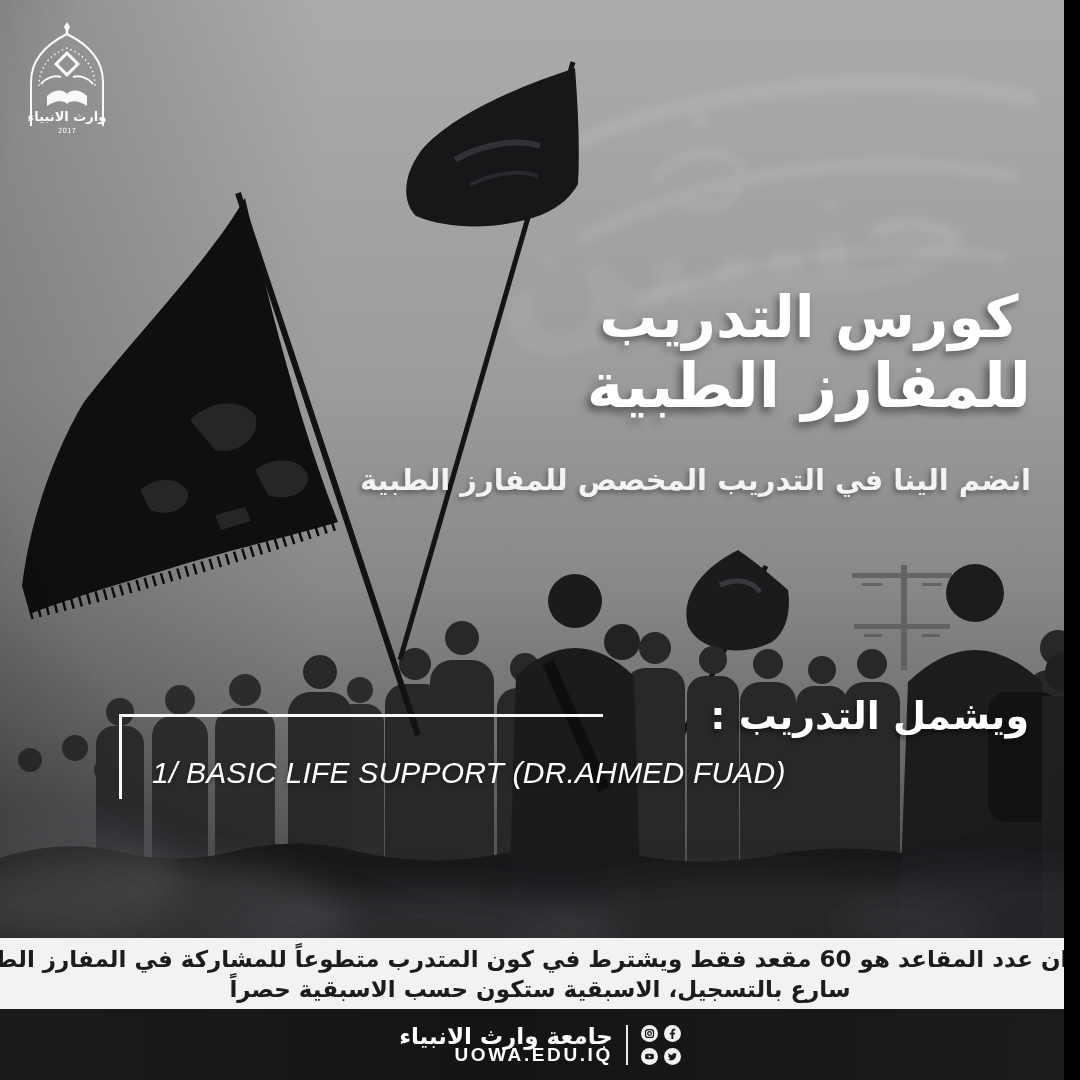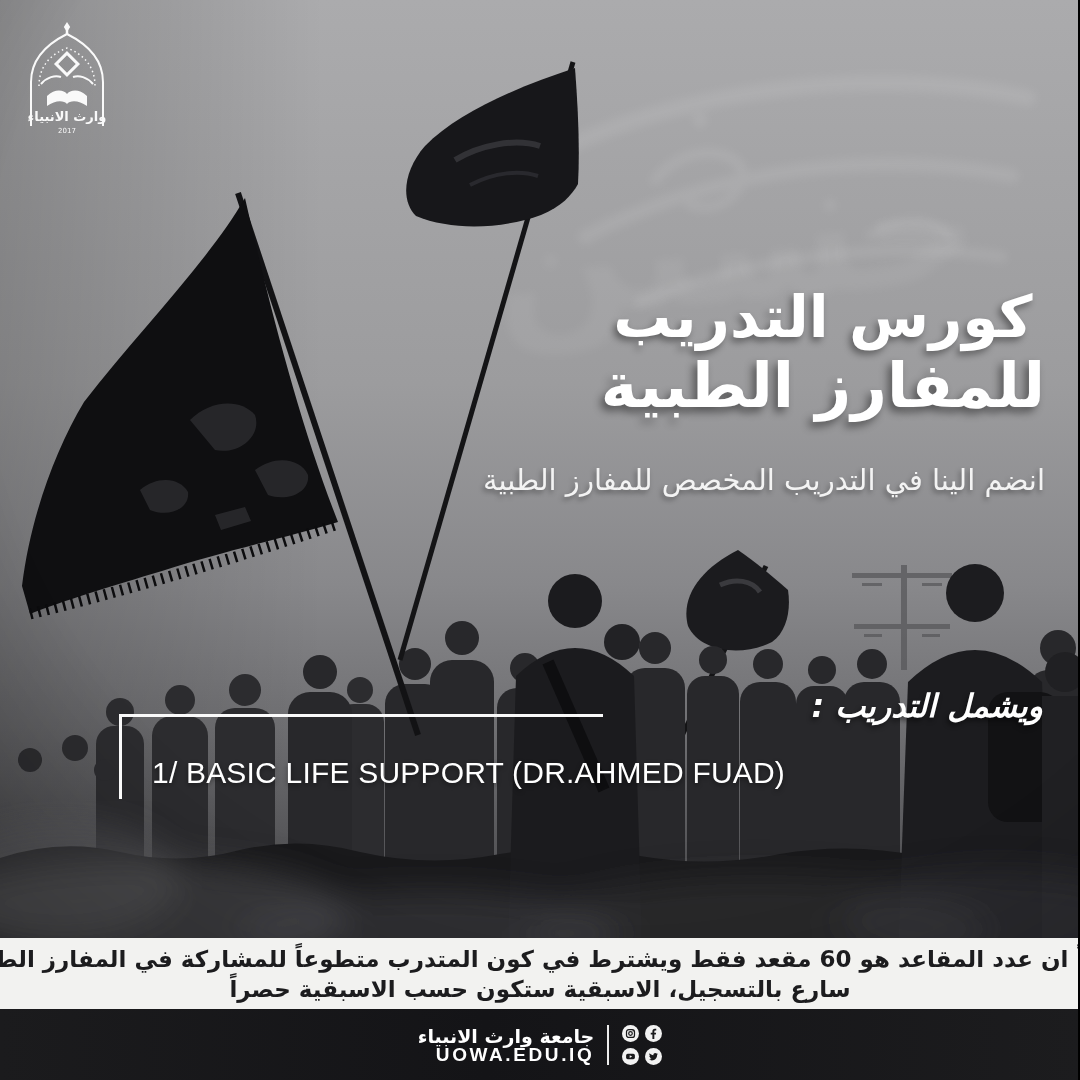--- a/index.html
+++ b/index.html
@@ -1,58 +1,58 @@
 <!DOCTYPE html>
 <html lang="ar"><head>
 <meta charset="utf-8">
 <style>
   html,body{margin:0;padding:0;background:#000;}
   .canvas{position:relative;width:1064px;height:1080px;overflow:hidden;
-          font-family:"DejaVu Sans",sans-serif;background:#8e8e91;padding-left:14px;}
+          font-family:"DejaVu Sans",sans-serif;background:#8e8e91;}
   .canvas svg.bg{position:absolute;left:0;top:0;}
 
   
   .logo{position:absolute;left:20px;top:22px;width:94px;height:114px;opacity:.95;}
 
   
   .title{position:absolute;top:284px;right:33px;direction:rtl;text-align:center;color:#ffffff;}
   .title .l1{font-size:58px;font-weight:700;line-height:1.15;
              text-shadow:-3px 4px 7px rgba(0,0,0,.40);}
   .title .l2{font-size:62px;font-weight:800;line-height:1.08;margin-top:2px;
              text-shadow:-4px 5px 8px rgba(0,0,0,.45);}
 
   .subtitle{position:absolute;top:462px;right:33px;direction:rtl;text-align:right;
-            color:#f3f3f3;font-size:29px;font-weight:400;line-height:1.26;
+            color:#f3f3f3;font-size:29px;font-weight:700;line-height:1.26;
             text-shadow:-2px 3px 5px rgba(0,0,0,.35);}
 
   
   .midinfo{position:absolute;top:681px;right:35px;direction:rtl;text-align:right;color:#ffffff;
            text-shadow:-2px 3px 5px rgba(0,0,0,.45);}
   .midinfo .m1{font-size:36px;font-weight:700;line-height:1.18;}
-  .midinfo .m2{font-size:32px;font-weight:700;line-height:1.22;margin-top:6px;font-style:italic;}
+  .midinfo .m2{font-size:38px;font-weight:700;line-height:1.22;margin-top:12px;}
 
   .bracket{position:absolute;left:119px;top:714px;width:481px;height:82px;
            border-top:3px solid #fafafa;border-left:3px solid #fafafa;}
 
   .courses{position:absolute;left:152px;top:755px;color:#ffffff;
            font-family:"Liberation Sans",sans-serif;font-size:30px;line-height:35px;
-           letter-spacing:.2px;text-shadow:0 2px 5px rgba(0,0,0,.45);}
+           letter-spacing:.2px;text-shadow:0 2px 5px rgba(0,0,0,.45);font-style:italic;}
 
   
   .notice{position:absolute;left:0;top:938px;width:1080px;height:71px;background:#f2f2f0;
           display:flex;flex-direction:column;justify-content:center;align-items:center;
           direction:rtl;color:#1c1c1e;}
   .notice .n1,.notice .n2{font-size:23px;font-weight:700;line-height:30px;white-space:nowrap;}
 
   
   .footer{position:absolute;left:0;top:1009px;width:1080px;height:71px;
           background:linear-gradient(90deg,#1b1b1d,#141417 45%,#1c1c1e);
           display:flex;align-items:center;justify-content:center;gap:13px;}
   .ftext{direction:rtl;text-align:right;color:#fff;}
-  .ft-name{font-size:19px;font-weight:700;line-height:20px;}
+  .ft-name{font-size:23px;font-weight:700;line-height:20px;}
   .ft-site{font-family:"Liberation Sans",sans-serif;direction:ltr;font-size:19px;
            font-weight:700;letter-spacing:2.6px;line-height:18px;}
   .fdivider{width:2px;height:40px;background:#ececec;}
   .social{display:grid;grid-template-columns:17px 17px;grid-gap:6px 6px;}
   .sicon{width:17px;height:17px;border-radius:50%;background:#f2f2f2;
          display:flex;align-items:center;justify-content:center;}
 </style>
 </head>
 <body>
 

